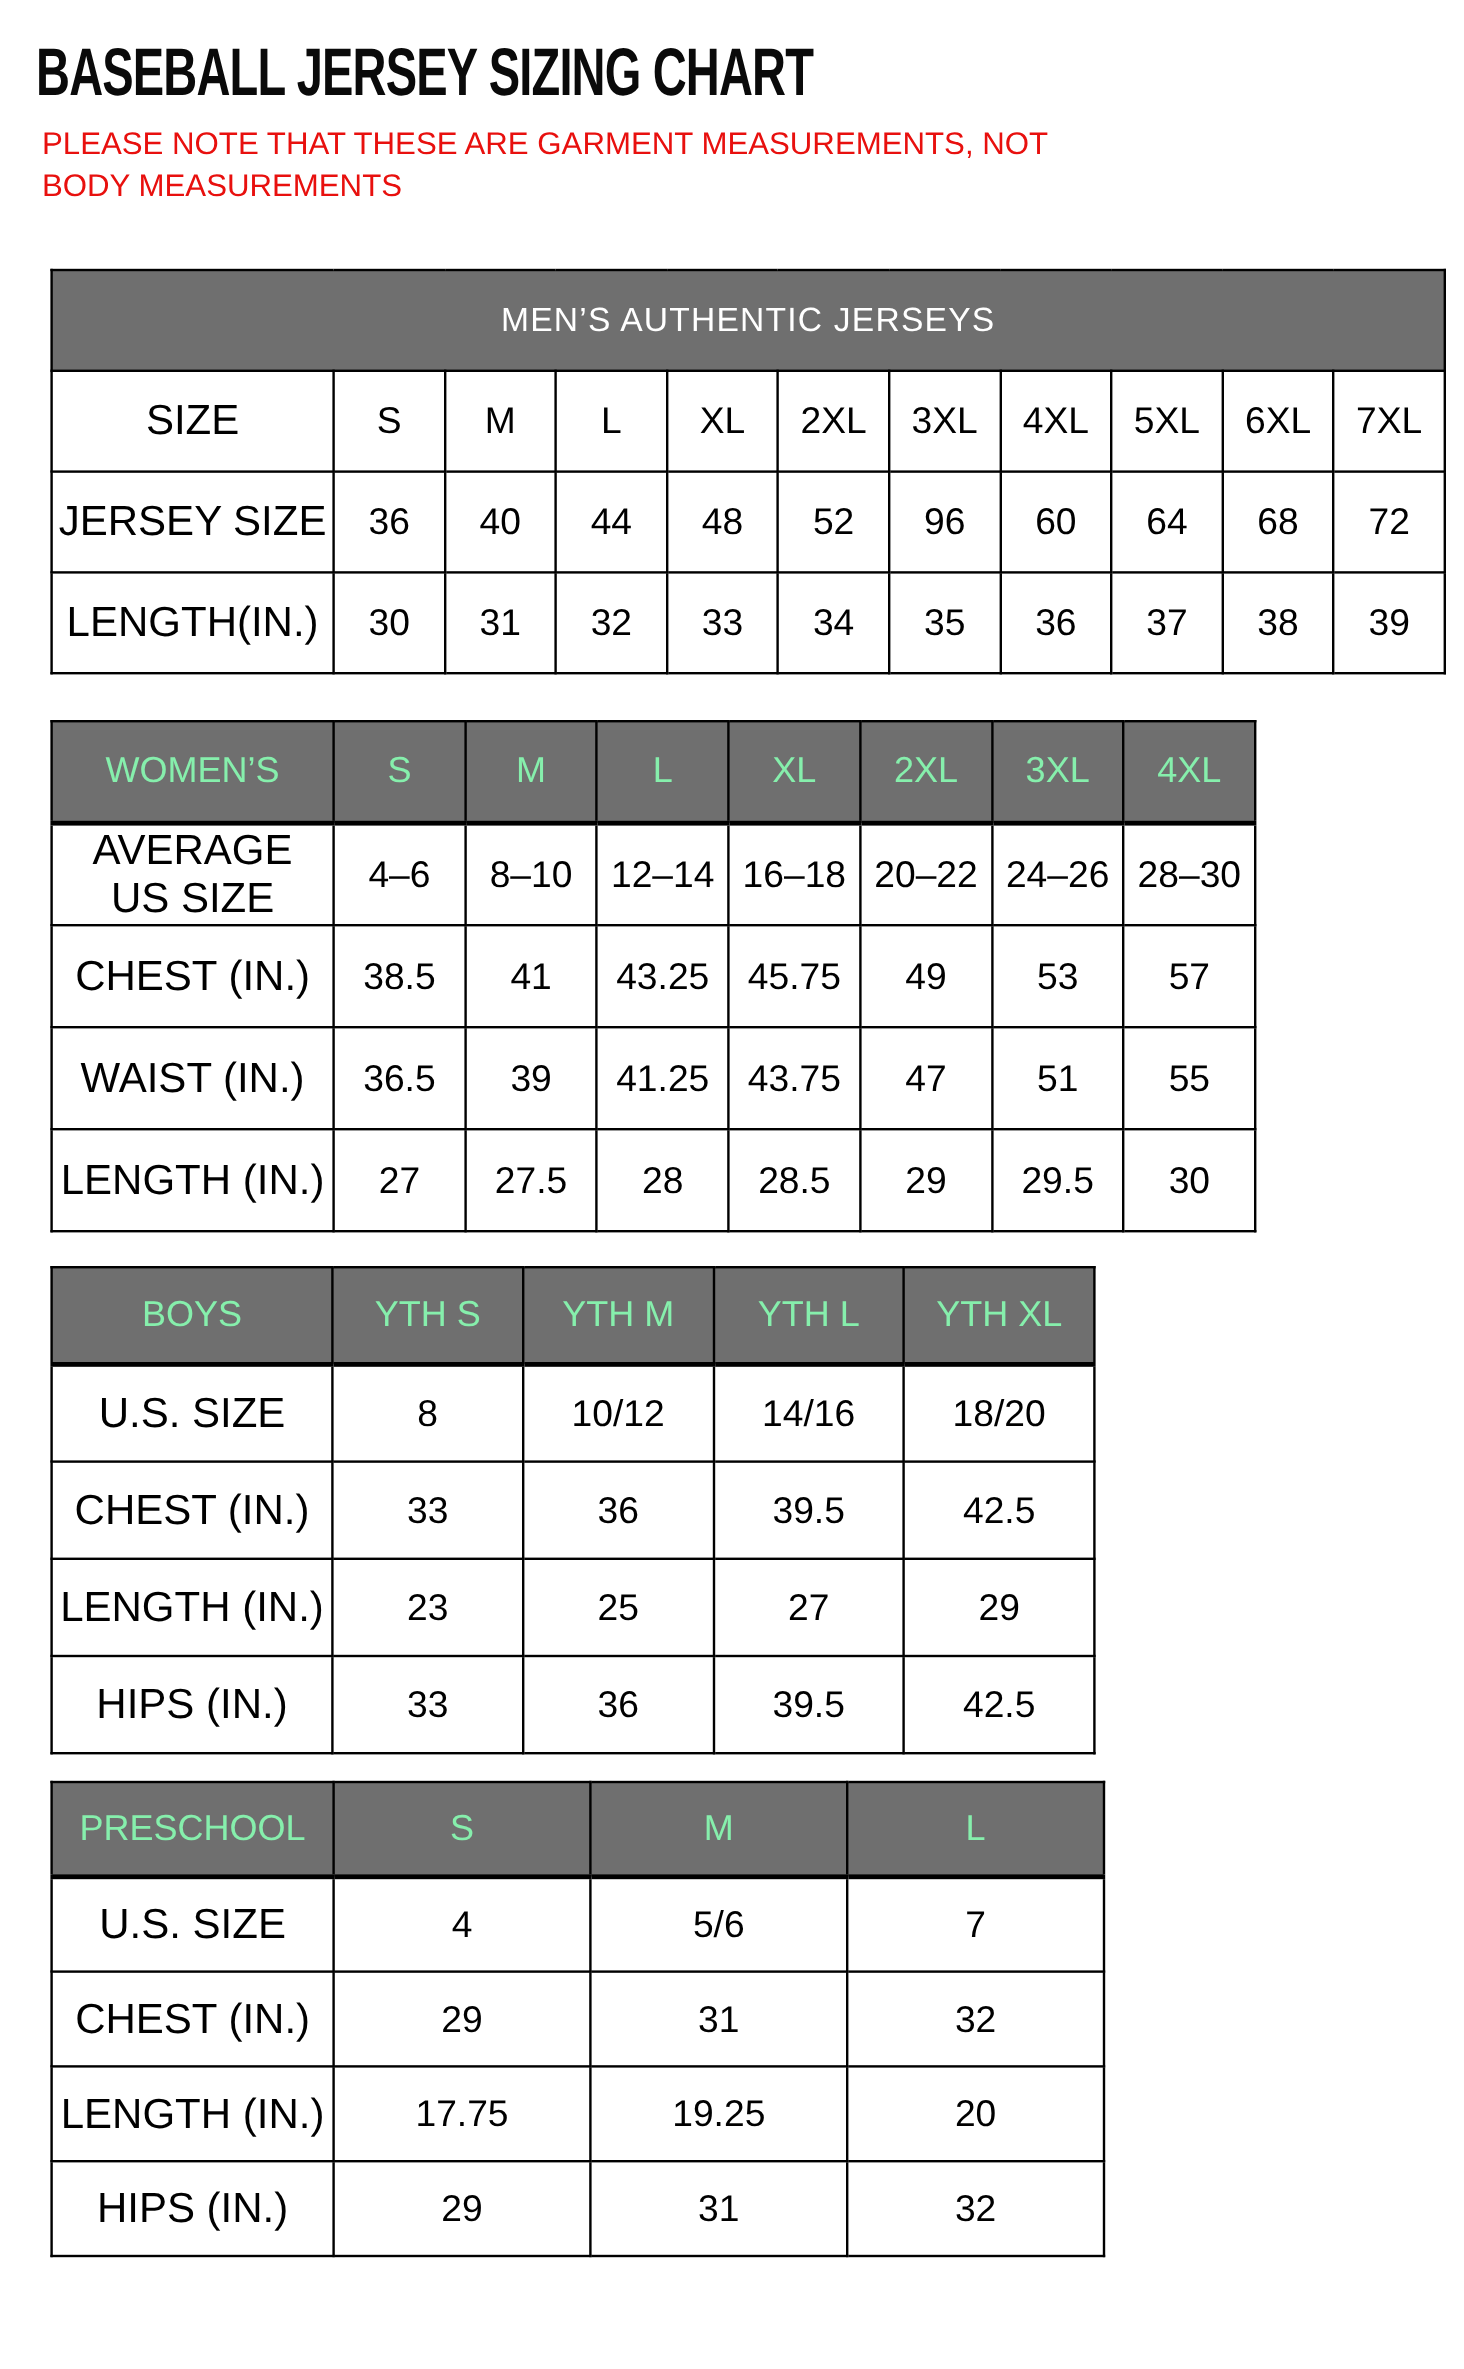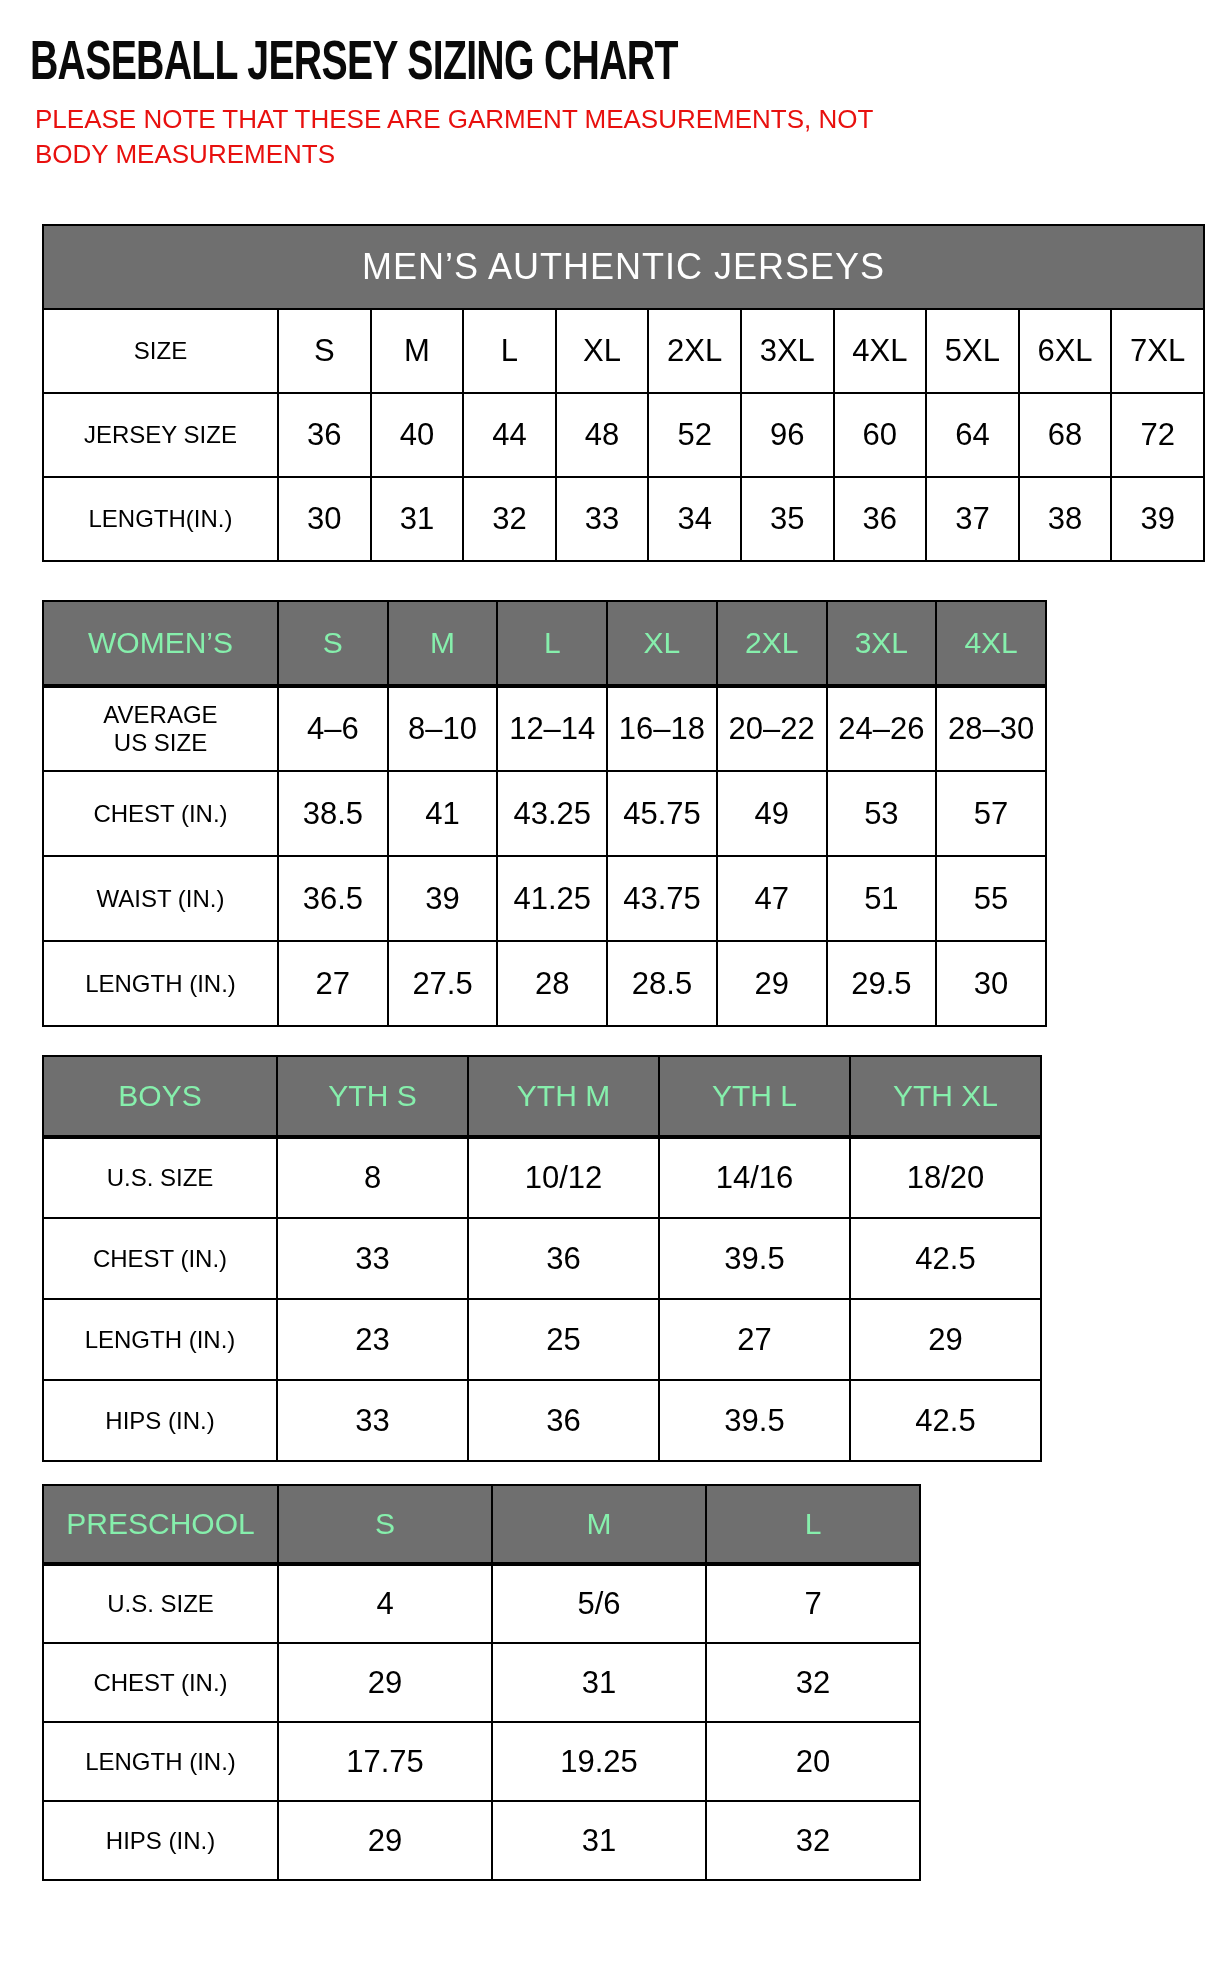--- a/index.html
+++ b/index.html
@@ -46,44 +46,44 @@
   }
   td{
     border:2px solid #000;
     text-align:center;
     vertical-align:middle;
     font-size:31px;
     background:#fff;
     white-space:pre-line;
     padding:0 2px;
   }
-  td.label{ font-size:24px; }
+  td.label{ font-size:35px; }
   td.banner{
     background:var(--gray);
     color:#fff;
-    font-size:36px;
+    font-size:28px;
     letter-spacing:1px;
     height:85px;
   }
   td.grayhead{
     background:var(--gray);
     color:#86efac;
     font-size:30px;
   }
   tr.thickbottom td{ border-bottom:4px solid #000; }
 
   table.mens{ width:1163px; margin-top:52px; }
   table.mens td{ height:84px; }
   table.mens col.c-label{ width:235px; }
 
   table.womens{ width:1005px; margin-top:38px; }
   table.womens td{ height:85px; }
   table.womens col.c-label{ width:235px; }
 
-  table.boys{ width:1000px; margin-top:28px; }
+  table.boys{ width:871px; margin-top:28px; }
   table.boys td{ height:81px; }
   table.boys col.c-label{ width:234px; }
 
   table.preschool{ width:879px; margin-top:22px; }
   table.preschool td{ height:79px; }
   table.preschool col.c-label{ width:235px; }
 </style>
 </head>
 <body>
 

